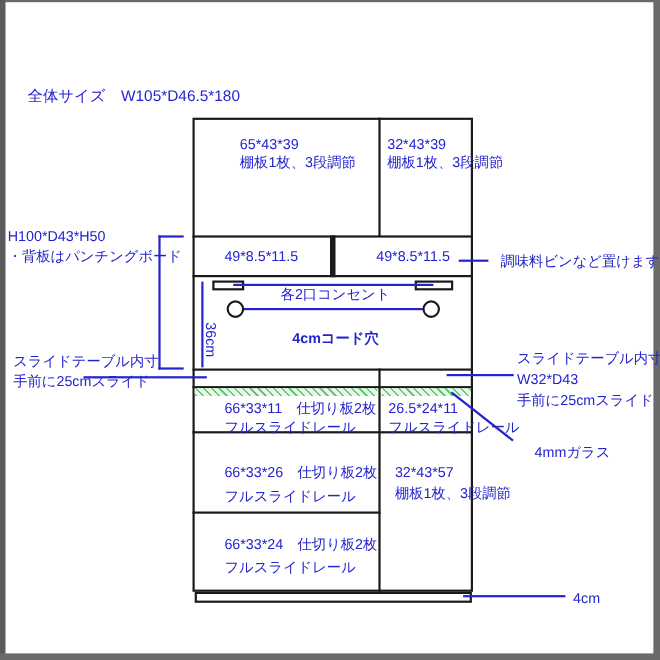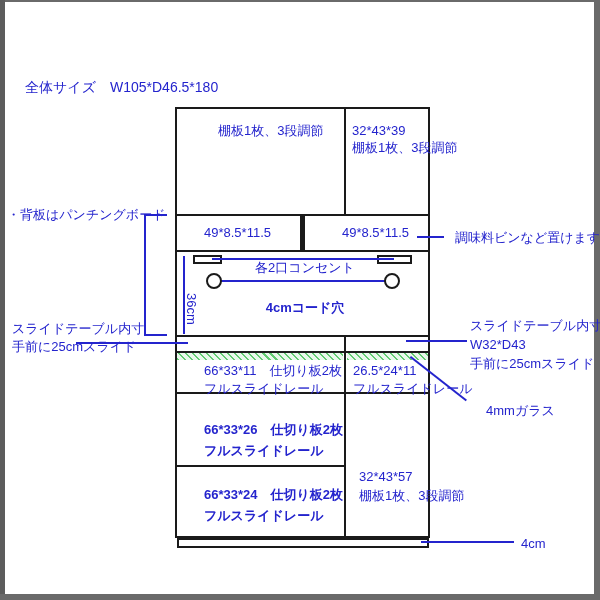--- a/index.html
+++ b/index.html
@@ -18,21 +18,21 @@
   .txt{position:absolute;color:#2424cd;font-size:13px;line-height:17px;white-space:nowrap;}
   .txt.center{text-align:center;}
   .vtxt{position:absolute;color:#2424cd;font-size:13px;white-space:nowrap;
         writing-mode:vertical-rl;}
   .hatch{position:absolute;height:7px;
          background:repeating-linear-gradient(45deg,#63cc72 0 1.5px,#eaf8ec 1.5px 5px);}
   .outlet{position:absolute;border:2px solid #1a1a1a;background:#fff;box-sizing:border-box;}
   .hole{position:absolute;width:16px;height:16px;border:2px solid #1a1a1a;border-radius:50%;
         background:#fff;box-sizing:border-box;}
   .diag{transform-origin:0 0;transform:rotate(38deg);}
-  .lh18{line-height:18px;} .lh19{line-height:19px;} .lh21{line-height:21px;font-weight:bold;}
+  .lh18{line-height:18px;} .lh19{line-height:19px;} .lh21{line-height:21px;}
   .t14{font-size:14px;}
 </style>
 </head>
 <body>
 
 <div class="stage">
 
   <div class="gbar" style="left:0;top:0;width:600px;height:2px;"></div>
   <div class="gbar" style="left:0;top:0;width:5px;height:600px;background:#5c5c5c;"></div>
   <div class="gbar" style="left:594px;top:0;width:6px;height:600px;"></div>
@@ -63,20 +63,21 @@
 
   <div class="al" style="left:216px;top:280px;width:176px;height:2px;"></div>
   <div class="hole" style="left:206px;top:273px;"></div>
   <div class="hole" style="left:384px;top:273px;"></div>
   <div class="txt center" style="left:255px;top:299px;width:100px;font-weight:bold;">4cmコード穴</div>
 
   <div class="al" style="left:183px;top:256px;width:2px;height:78px;"></div>
   <div class="vtxt" style="left:184px;top:293px;">36cm</div>
 
   <div class="txt" style="left:218px;top:122px;">
+    <div>65*43*39</div>
     <div>棚板1枚、3段調節</div>
   </div>
   <div class="txt" style="left:352px;top:122px;">
     <div>32*43*39</div>
     <div>棚板1枚、3段調節</div>
   </div>
   <div class="txt" style="left:204px;top:224px;">49*8.5*11.5</div>
   <div class="txt" style="left:342px;top:224px;">49*8.5*11.5</div>
 
   <div class="txt lh18" style="left:204px;top:362px;">
@@ -88,26 +89,27 @@
     <div>フルスライドレール</div>
   </div>
   <div class="txt lh21" style="left:204px;top:419px;">
     <div>66*33*26　仕切り板2枚</div>
     <div>フルスライドレール</div>
   </div>
   <div class="txt lh21" style="left:204px;top:484px;">
     <div>66*33*24　仕切り板2枚</div>
     <div>フルスライドレール</div>
   </div>
-  <div class="txt lh19" style="left:359px;top:467px;">
+  <div class="txt lh19" style="left:359px;top:420px;">
     <div>32*43*57</div>
     <div>棚板1枚、3段調節</div>
   </div>
 
   <div class="txt lh18" style="left:7px;top:206px;">
+    <div>H100*D43*H50</div>
     <div>・背板はパンチングボード</div>
   </div>
   <div class="al" style="left:144px;top:214px;width:2px;height:122px;"></div>
   <div class="al" style="left:144px;top:214px;width:23px;height:2px;"></div>
   <div class="al" style="left:144px;top:334px;width:23px;height:2px;"></div>
 
   <div class="txt lh18" style="left:12px;top:320px;">
     <div>スライドテーブル内寸</div>
     <div>手前に25cmスライド</div>
   </div>

